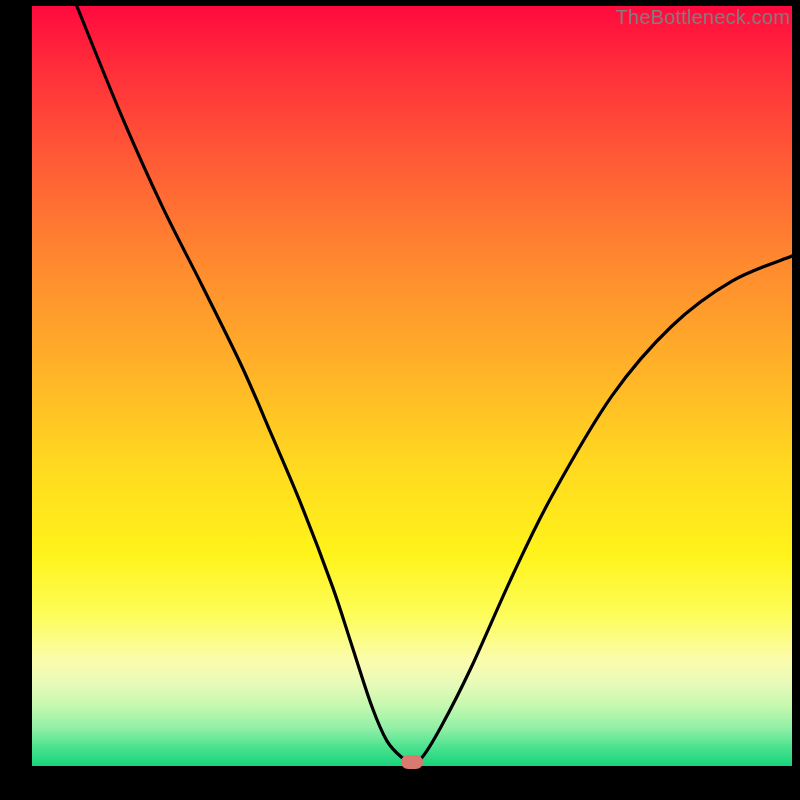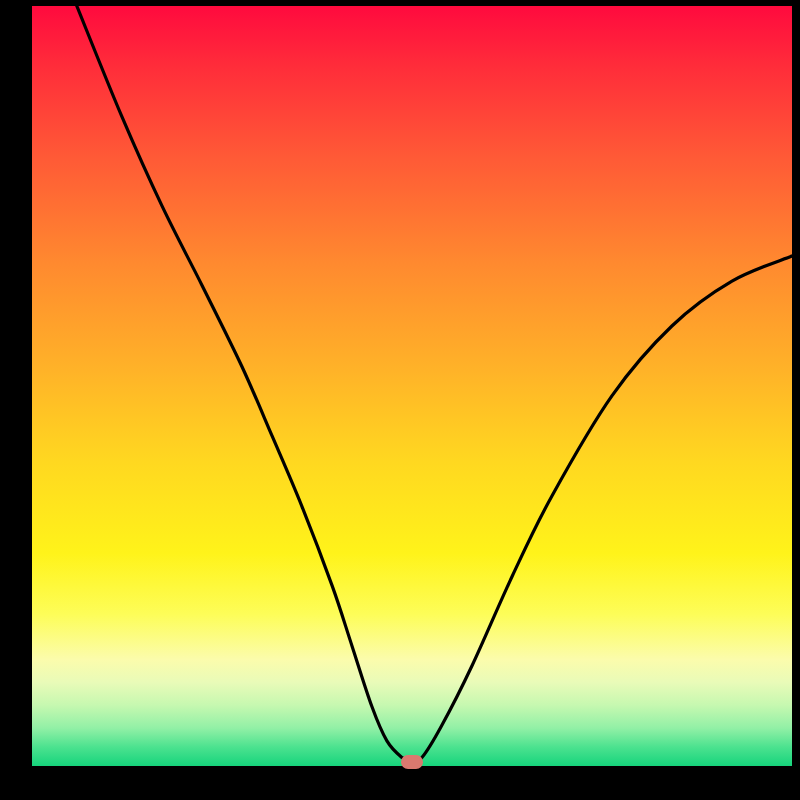--- a/index.html
+++ b/index.html
@@ -84,13 +84,14 @@
   <div class="plot">
     <div class="gradient"></div>
 
     <svg class="curve-svg" viewBox="0 0 760 760" preserveAspectRatio="none">
       <path id="curvePath" class="curve-path" d="M 44.8 0.0 C 52.3 18.4, 75.5 76.9, 89.7 110.2 C 103.9 143.5, 116.5 171.6, 130.0 199.9 C 143.4 228.1, 156.9 253.0, 170.2 279.7 C 183.5 306.4, 198.1 335.2, 209.8 360.2 C 221.4 385.3, 230.2 406.9, 240.2 430.2 C 250.2 453.5, 259.8 475.1, 269.8 500.1 C 279.8 525.0, 291.8 556.6, 300.2 579.9 C 308.6 603.2, 313.4 619.9, 320.0 639.9 C 326.5 659.9, 333.9 684.1, 339.7 700.0 C 345.5 715.8, 349.9 726.3, 354.9 734.9 C 360.0 743.5, 365.9 748.1, 370.1 751.6 C 374.3 755.2, 376.7 756.2, 380.0 756.2 C 383.3 756.2, 384.9 757.7, 389.9 751.6 C 394.8 745.6, 401.3 735.0, 409.6 719.7 C 418.0 704.4, 428.3 684.6, 440.0 659.7 C 451.8 634.7, 467.0 598.2, 480.3 570.0 C 493.6 541.8, 503.2 520.2, 519.8 490.2 C 536.4 460.2, 559.9 418.3, 579.9 389.9 C 599.9 361.5, 619.9 339.1, 639.9 320.0 C 659.9 300.8, 679.9 286.8, 700.0 275.1 C 720.0 263.5, 750.0 254.2, 760.0 250.0 "></path>
     </svg>
 
     <div id="marker" class="marker" style="left: 380px; top: 756.2px;"></div>
   </div>
 
+  <div class="watermark">TheBottleneck.com</div>
 </div>
 
 </body></html>

